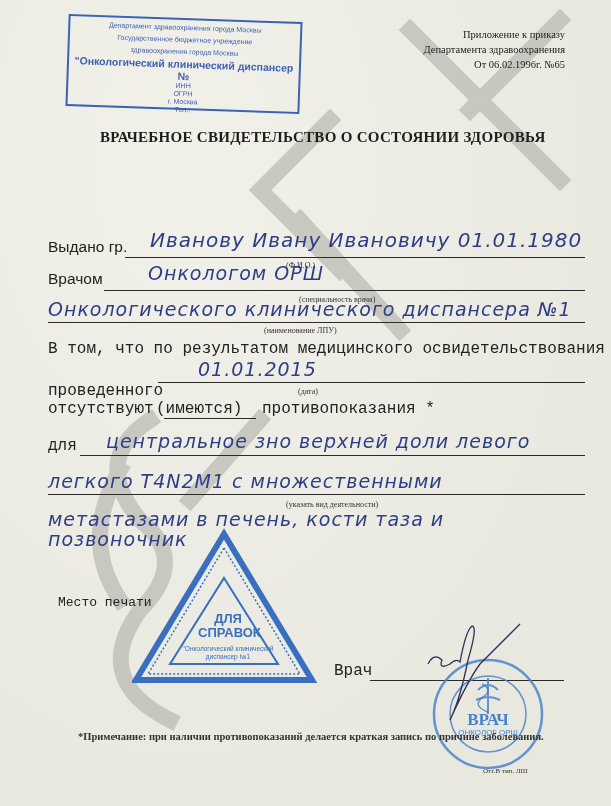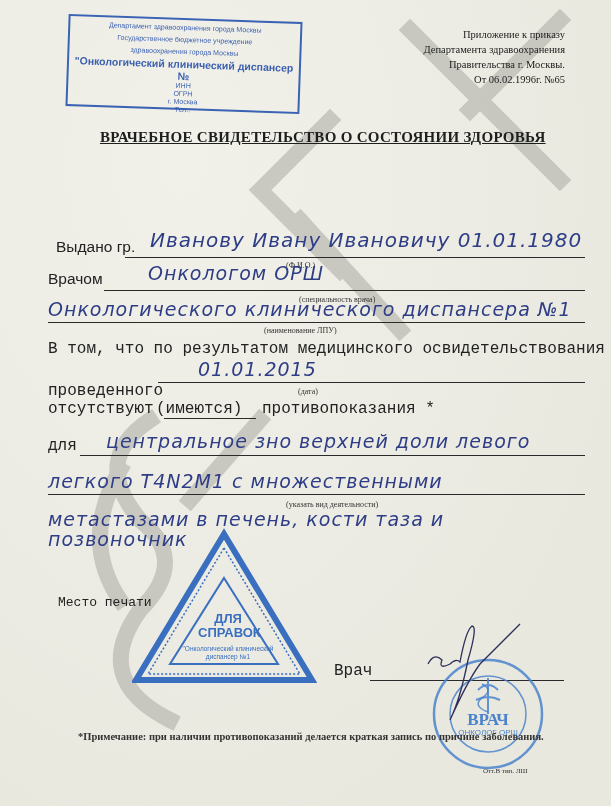--- a/index.html
+++ b/index.html
@@ -24,21 +24,21 @@
     color:#3a5fb0; font-family:"Liberation Sans", sans-serif; text-align:center;
   }
   .stamp-rect .s1 { font-size:7px; line-height:8px; margin-top:4px; }
   .stamp-rect .s2 { font-size:10.5px; font-weight:bold; margin-top:2px; }
   .stamp-rect .s3 { font-size:7px; line-height:8px; }
 
   .right-header { position:absolute; right:46px; top:27px; text-align:right;
     font-family:"Liberation Serif", serif; font-size:10.5px; line-height:15px; color:#222; }
 
   .title { position:absolute; left:100px; top:129px; font-family:"Liberation Serif", serif;
-    font-size:15px; font-weight:bold; text-decoration:underline; letter-spacing:0.3px; color:#1e1e1e; }
+    font-size:15px; font-weight:bold; letter-spacing:0.3px; color:#1e1e1e; }
 
   .note { position:absolute; left:78px; top:731px; font-family:"Liberation Serif", serif;
     font-size:10.5px; font-weight:bold; color:#333; }
   .footer-small { position:absolute; left:483px; top:767px; font-family:"Liberation Serif", serif;
     font-size:7px; color:#333; }
 </style>
 </head>
 <body>
 
 <div class="page">
@@ -65,27 +65,26 @@
     <div class="s2">"Онкологический клинический диспансер №</div>
     <div class="s3">ИНН</div>
     <div class="s3">ОГРН</div>
     <div class="s3">г. Москва</div>
     <div class="s3">Тел.:</div>
   </div>
 
   <div class="right-header">
     <div>Приложение к приказу</div>
     <div>Департамента здравоохранения</div>
-    <div>Правительства г. Москвы.</div>
     <div>От 06.02.1996г. №65</div>
   </div>
 
   <div class="title">ВРАЧЕБНОЕ  СВИДЕТЕЛЬСТВО О СОСТОЯНИИ ЗДОРОВЬЯ</div>
 
-  <div class="label" style="left:48px;top:238px;margin-left:8px;">Выдано гр.</div>
+  <div class="label" style="left:48px;top:238px;">Выдано гр.</div>
   <div class="abs hand" style="left:150px;top:228px;font-size:20px;">Иванову Ивану Ивановичу 01.01.1980</div>
   <div class="line" style="left:125px;top:257px;width:460px;"></div>
   <div class="caption" style="left:286px;top:261px;">(Ф.И.О.)</div>
 
   <div class="label" style="left:48px;top:270px;">Врачом</div>
   <div class="abs hand" style="left:148px;top:262px;font-size:19px;text-align:right;">Онкологом ОРШ</div>
   <div class="line" style="left:104px;top:290px;width:481px;"></div>
   <div class="caption" style="left:258px;top:295px;padding-left:41px;">(специальность врача)</div>
 
   <div class="abs hand" style="left:48px;top:298px;font-size:19px;">Онкологического клинического диспансера №1</div>

